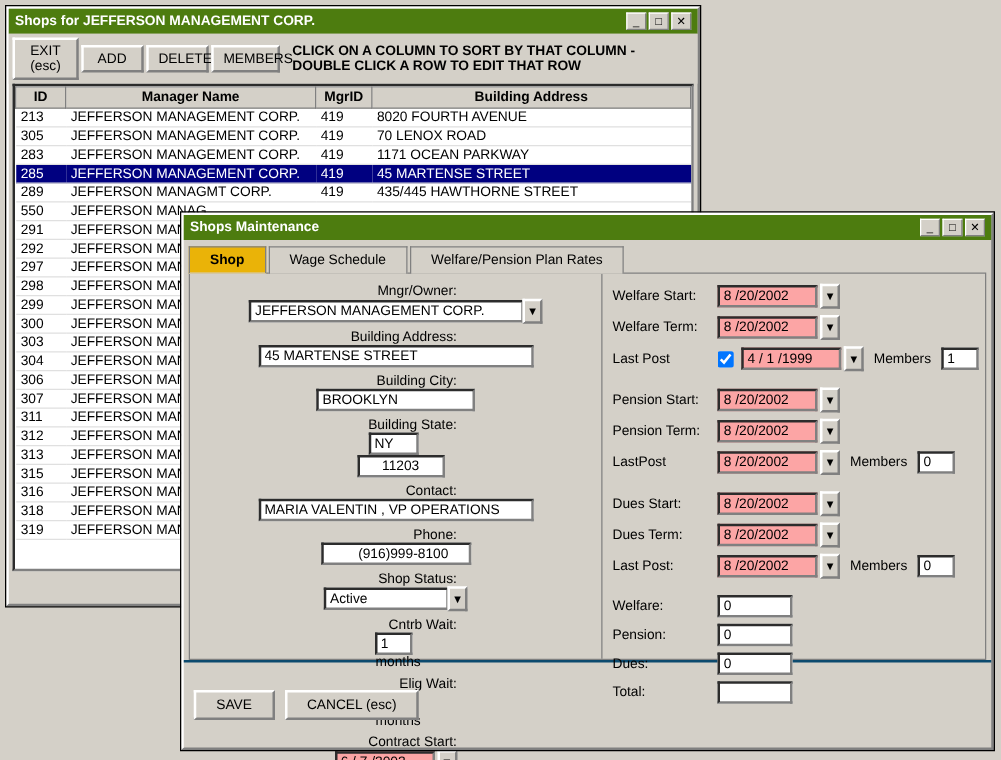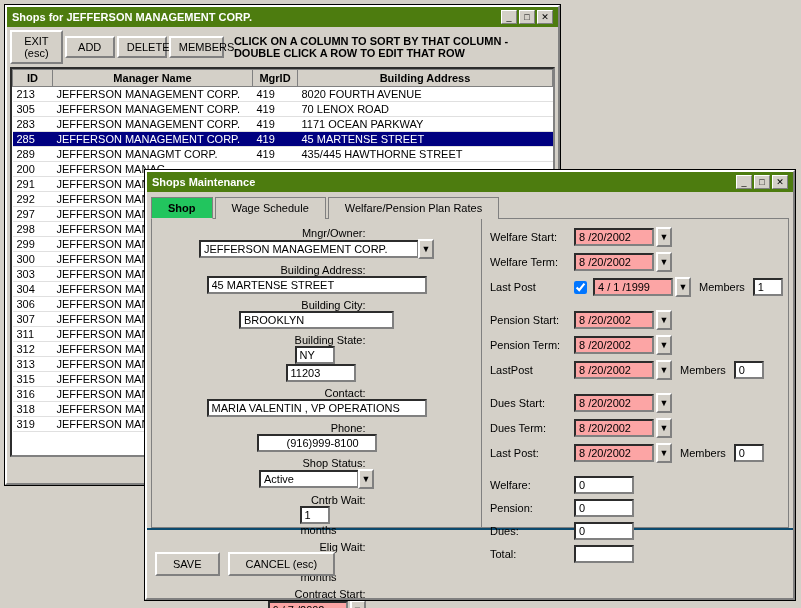--- a/index.html
+++ b/index.html
@@ -133,21 +133,21 @@
       background: #d4d0c8;
       border: 1px solid #808080;
       border-bottom: none;
       cursor: pointer;
       font-size: 11px;
       margin-right: 2px;
       position: relative;
       top: 1px;
     }
     .tab.active {
-      background: #22c55e;
+      background: #eab308;
       border-bottom: 1px solid #d4d0c8;
       font-weight: bold;
       z-index: 1;
     }
 
     
     .form-row {
       display: flex;
       align-items: center;
       margin-bottom: 5px;
@@ -275,21 +275,21 @@
       height: 8px;
     }
 
     .mngr-select {
       width: 220px;
     }
     .addr-input {
       width: 220px;
     }
     .city-input {
-      width: 155px;
+      width: 127px;
     }
     .state-input {
       width: 40px;
       margin-right: 4px;
     }
     .zip-input {
       width: 70px;
     }
     .contact-input {
       width: 220px;
@@ -360,21 +360,21 @@
             <td>419</td>
             <td>45 MARTENSE STREET</td>
           </tr>
           <tr>
             <td>289</td>
             <td>JEFFERSON MANAGMT CORP.</td>
             <td>419</td>
             <td>435/445 HAWTHORNE STREET</td>
           </tr>
           <tr>
-            <td>200</td>
+            <td>550</td>
             <td>JEFFERSON MANAG</td>
             <td></td>
             <td></td>
           </tr>
           <tr>
             <td>291</td>
             <td>JEFFERSON MANAG</td>
             <td></td>
             <td></td>
           </tr>
@@ -513,21 +513,21 @@
       </div>
 
       <div class="form-row">
         <span class="form-label">Building City:</span>
         <input class="form-input city-input" type="text" value="BROOKLYN" style="">
       </div>
 
       <div class="form-row">
         <span class="form-label">Building State:</span>
         <input class="form-input state-input" type="text" value="NY" style="">
-        <input class="form-input zip-input" type="text" style="margin-left: 8px;" value="11203">
+        <input class="form-input zip-input" type="text" style="margin-left: 8px; text-align: center;" value="11203">
       </div>
 
       <div class="form-row">
         <span class="form-label">Contact:</span>
         <input class="form-input contact-input" type="text" value="MARIA VALENTIN , VP OPERATIONS" style="">
       </div>
 
       <div class="form-row">
         <span class="form-label">Phone:</span>
         <input class="form-input phone-input" type="text" value="(916)999-8100" style="">

